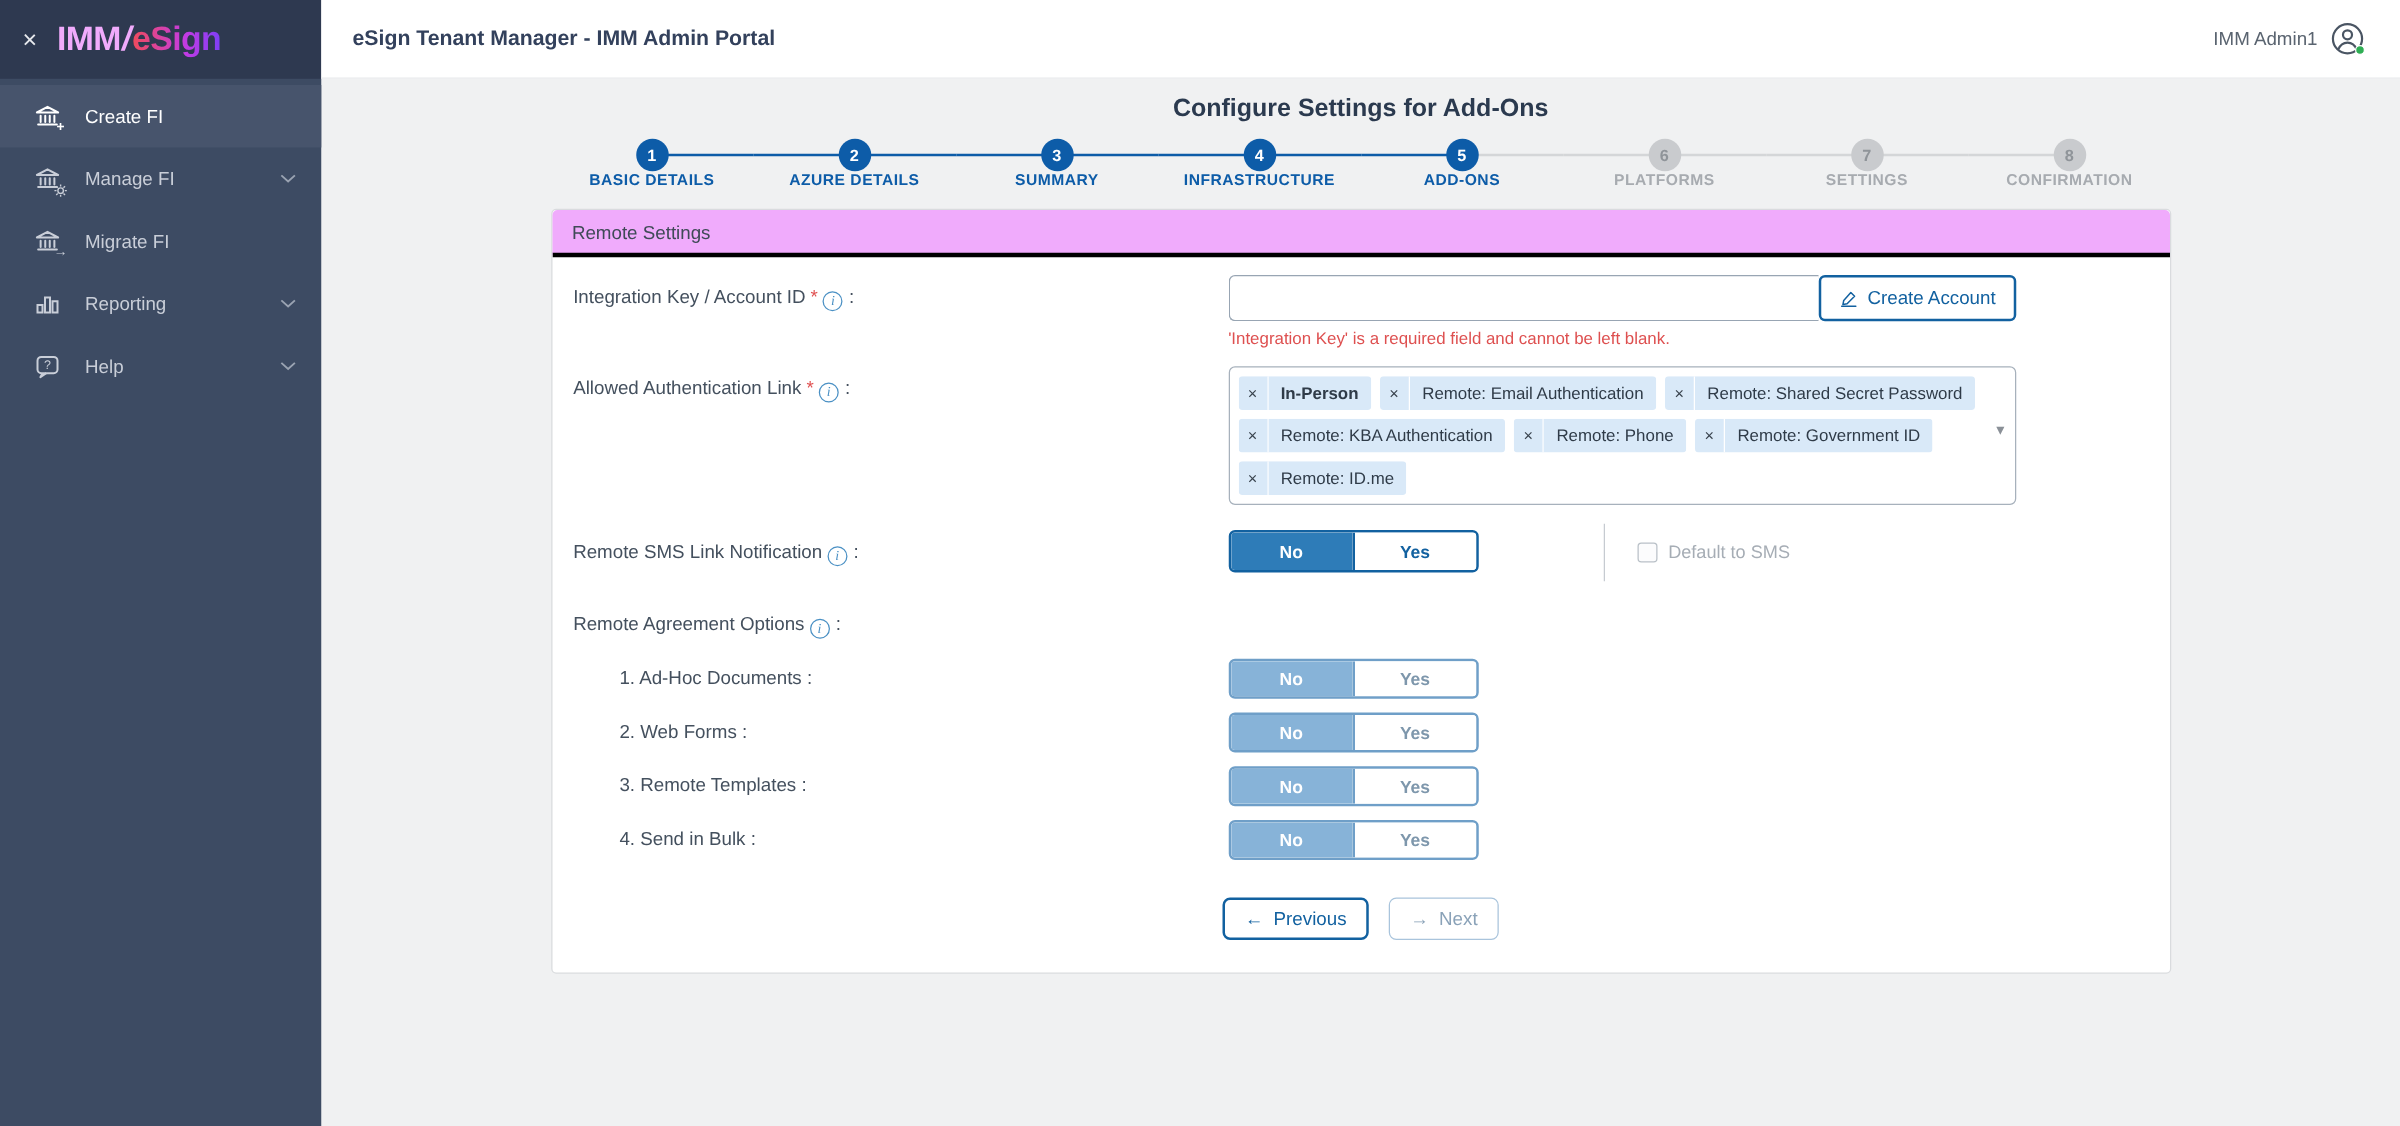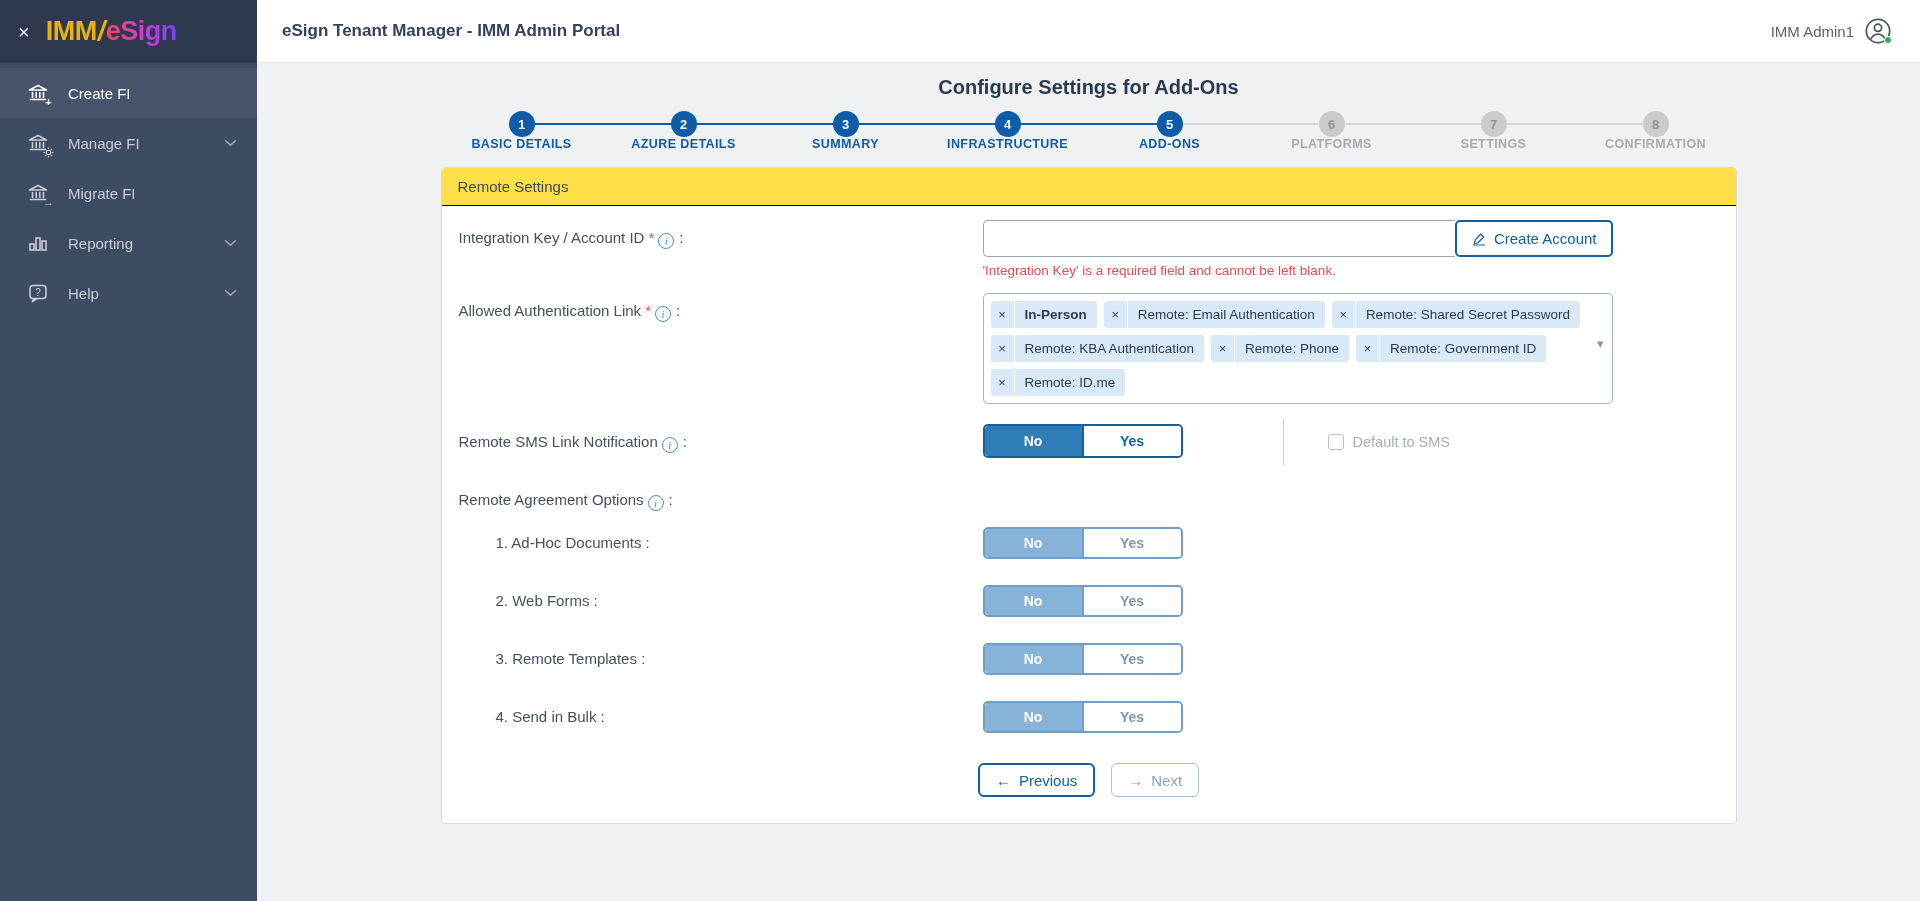--- a/index.html
+++ b/index.html
@@ -4,21 +4,21 @@
 <style>
   * { margin:0; padding:0; box-sizing:border-box; }
   html,body { width:1920px; height:901px; overflow:hidden; font-family:"Liberation Sans", sans-serif; background:#f0f1f2; }
   .app { display:flex; width:1920px; height:901px; }
 
   
   .sidebar { width:257px; flex:0 0 257px; background:#3d4b63; display:flex; flex-direction:column; }
   .logo-strip { height:63px; background:#2e3950; display:flex; align-items:center; padding:0 18px; flex:0 0 63px; }
   .close-x { color:#e8eaee; font-size:20px; line-height:1; background:none; border:none; cursor:pointer; margin-right:16px; font-family:inherit; }
   .logo { font-size:27px; font-weight:700; letter-spacing:-0.5px; white-space:nowrap; }
-  .logo .imm, .logo .slash { color:#eab308; }
+  .logo .imm, .logo .slash { color:#f0abfc; }
   .logo .slash { font-style:italic; padding:0 1px; }
   .logo .esign { background:linear-gradient(90deg,#f04a5c 0%,#c33be4 60%,#7c3ff5 100%); -webkit-background-clip:text; background-clip:text; color:transparent; }
   .menu { padding-top:5px; }
   .menu-item { height:50px; display:flex; align-items:center; padding:0 20px 0 26px; color:#c9ced8; font-size:15px; cursor:pointer; position:relative; }
   .menu-item.active { background:#47546c; color:#ffffff; }
   .menu-item .mi-icon { width:24px; height:24px; margin-right:18px; position:relative; flex:0 0 24px; }
   .menu-item .mi-icon svg.main { width:24px; height:24px; display:block; }
   .mi-badge { position:absolute; right:-4px; bottom:-3px; width:11px; height:11px; }
   .mi-badge svg { width:11px; height:11px; display:block; }
   .mi-badge.txt { font-size:11px; font-weight:700; line-height:11px; text-align:center; }
@@ -46,21 +46,21 @@
   .step .hl.on { background:#0d5ca8; } .step .hl.off { background:#d4d6d8; }
   .step .circle { width:26px; height:26px; border-radius:50%; display:flex; align-items:center; justify-content:center; font-size:13px; font-weight:700; position:relative; z-index:1; }
   .step.done .circle { background:#0d5ca8; color:#ffffff; }
   .step.todo .circle { background:#c9cbce; color:#8f9499; }
   .step-label { font-size:12.5px; font-weight:700; letter-spacing:0.4px; }
   .step.done .step-label { color:#0d5ca8; }
   .step.todo .step-label { color:#a7abb0; }
 
   
   .card { width:1296px; margin:0 auto; background:#ffffff; border:1px solid #d9dbde; border-radius:4px; padding-bottom:26px; }
-  .card-header { height:38px; line-height:37px; background:#fde047; border-bottom:1px solid #000000; padding:0 16px; font-size:15px; color:#3f4a57; border-radius:4px 4px 0 0; }
+  .card-header { height:38px; line-height:37px; background:#f0abfc; border-bottom:4px solid #000000; padding:0 16px; font-size:15px; color:#3f4a57; border-radius:4px 4px 0 0; }
   .form-row { display:flex; padding:0 17px; }
   .row-label { width:524px; flex:0 0 524px; font-size:15px; color:#44505e; padding-top:9px; }
   .row-label.indent { padding-left:37px; padding-top:7px; }
   .row-ctrl { width:630px; flex:0 0 630px; position:relative; }
   .req { color:#e05252; margin-left:4px; }
   .info-i { display:inline-block; width:16px; height:16px; border:1px solid #4a90c4; border-radius:50%; color:#4a90c4; font-size:11px; line-height:14px; text-align:center; font-style:italic; font-family:"Liberation Serif", serif; vertical-align:-2px; margin:0 4px 0 4px; }
   .colon { margin-left:1px; }
 
   
   .row-integration { margin-top:14px; }
@@ -82,28 +82,28 @@
   
   .toggle { display:inline-flex; width:200px; height:34px; border:2px solid #1261a0; border-radius:5px; overflow:hidden; background:#fff; }
   .toggle .seg { flex:1; border:none; background:#ffffff; font-size:14px; font-weight:700; cursor:pointer; font-family:inherit; }
   .toggle .seg.no.sel { background:#2e7cb8; color:#ffffff; border-radius:2px 0 0 2px; }
   .toggle .seg.yes { color:#1261a0; border-left:2px solid #1261a0; }
   .toggle.dim { border-color:#6f9fc8; height:32px; }
   .toggle.dim .seg.no.sel { background:#87b3d8; }
   .toggle.dim .seg.yes { color:#7e97ac; border-left:2px solid #6f9fc8; }
 
   .row-sms { margin-top:20px; }
-  .sms-extra { position:absolute; left:300px; top:-5px; height:46px; display:flex; align-items:center; gap:44px; }
+  .sms-extra { position:absolute; left:300px; top:-5px; height:46px; display:flex; align-items:center; gap:26px; }
   .vdiv { width:1px; height:46px; background:#c6cbd1; }
   .chk-wrap { display:flex; align-items:center; gap:9px; cursor:default; }
   .checkbox { width:16px; height:16px; border:1px solid #b9c0c7; border-radius:3px; background:#fcfcfd; }
   .chk-label { font-size:14.5px; color:#a6adb5; }
 
   .row-agreement-label { margin-top:24px; }
-  .row-option { margin-top:26px; }
+  .row-option { margin-top:11px; }
   .row-option.first { margin-top:16px; }
 
   
   .nav-row { display:flex; justify-content:center; gap:16px; margin-top:30px; }
   .btn-nav { height:34px; padding:0 16px; border-radius:6px; background:#ffffff; font-size:15px; cursor:pointer; display:flex; align-items:center; gap:8px; font-family:inherit; }
   .btn-prev { border:2px solid #1261a0; color:#1261a0; }
   .btn-next { border:1.5px solid #a9c4dc; color:#8aa2b8; }
   .btn-nav .arr { font-size:15px; }
 </style>
 </head>

